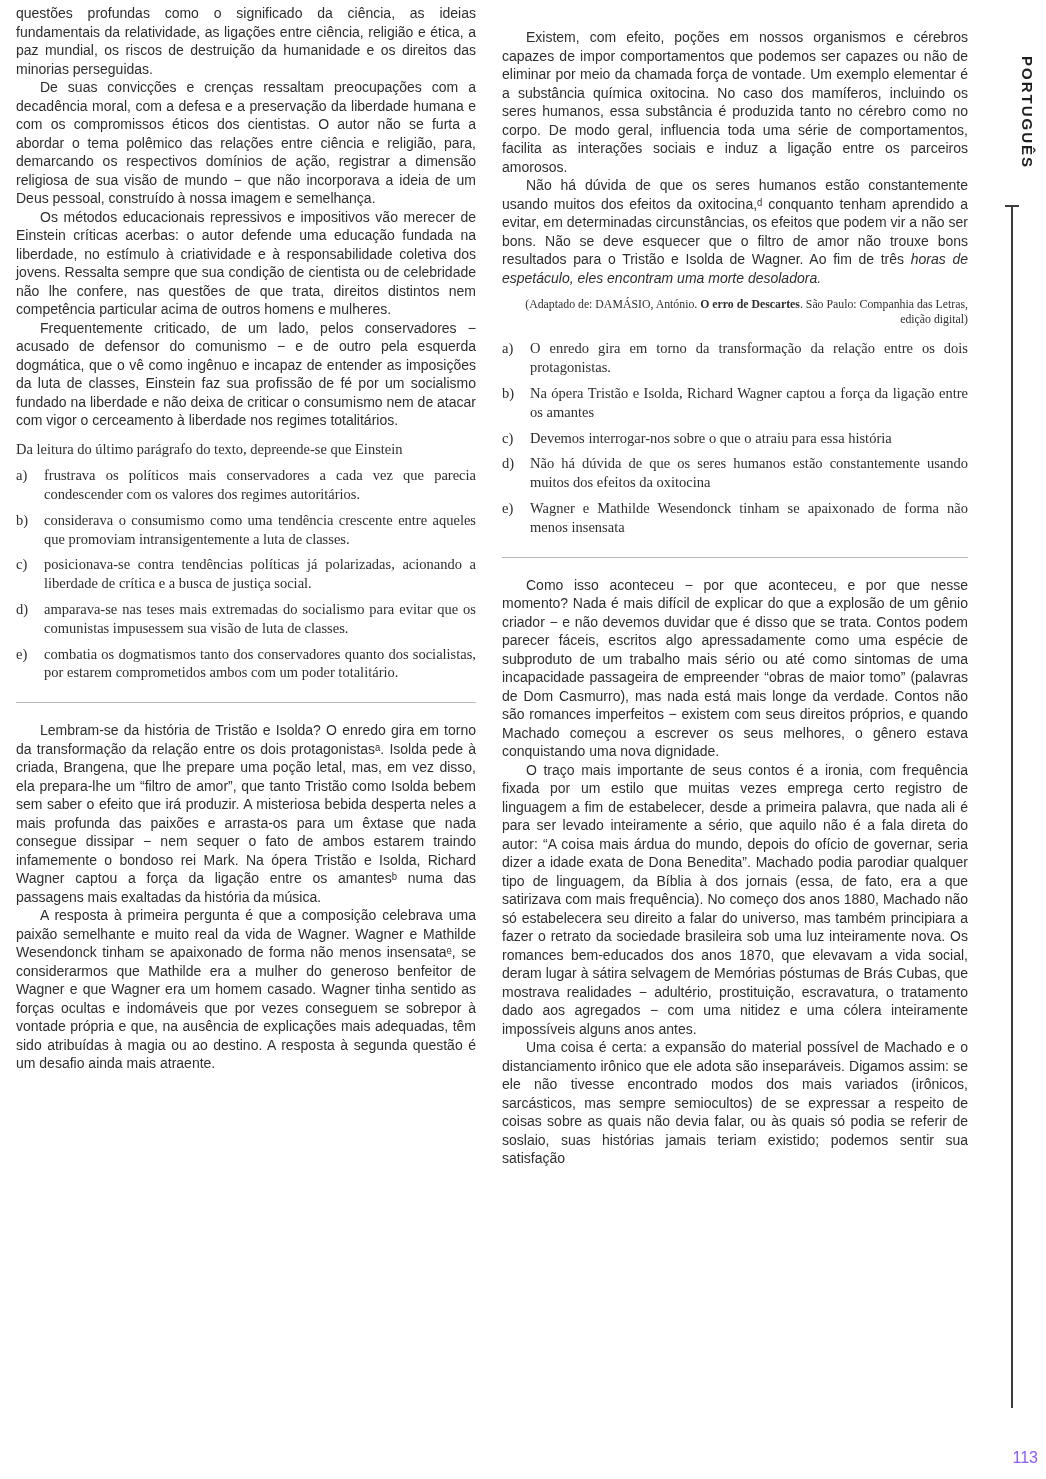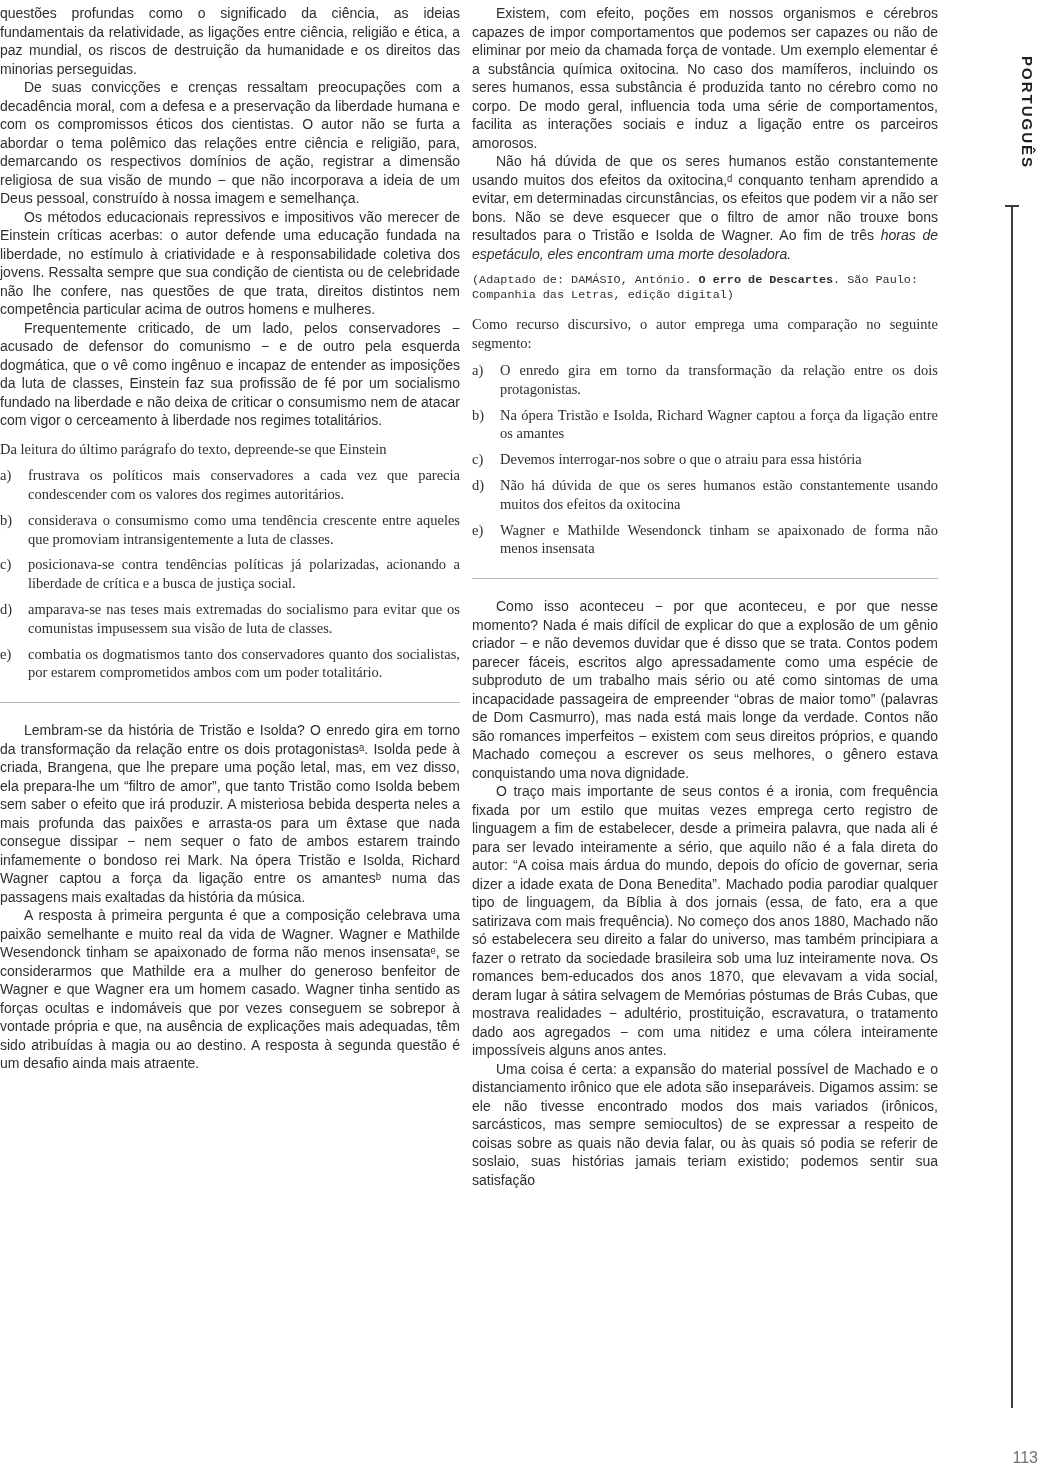--- a/index.html
+++ b/index.html
@@ -5,37 +5,38 @@
   html,body{margin:0;padding:0;background:#e8e8e8;}
   .page{
     position:relative;
     width:1046px;height:1479px;
     background:#ffffff;
     overflow:hidden;
     color:#2e2e2e;
     margin:0 auto;
   }
   .content{
-    position:absolute;left:0;top:4px;
-    display:flex;gap:12px;
+    position:absolute;left:16px;top:4px;
+    display:flex;gap:26px;
   }
   .col-left{width:460px;}
-  .col-right{width:466px;}
+  .col-right{width:466px;margin-top:24px;}
 
   .sans{
     font-family:"Liberation Sans","DejaVu Sans",sans-serif;
     font-size:14px;line-height:18.5px;
     text-align:justify;margin:0;
     hyphens:auto;
   }
   .indent{text-indent:24px;}
 
   .citation{
-    font-family:Liberation Mono, monospace;
+    font-family:Liberation Serif, serif;
     font-size:11.8px;line-height:15.2px;
+    text-align:right;
     margin:10px 0 12px 0;
   }
   .bold{font-weight:bold;}
   .italic{font-style:italic;}
 
   .serif{
     font-family:"Liberation Serif","DejaVu Serif",serif;
     font-size:14.5px;line-height:18.8px;
   }
   .stem{margin:10px 0 8px 0;text-align:justify;}
@@ -62,21 +63,21 @@
     position:absolute;right:33px;top:205px;
     width:2px;height:1203px;background:#3c3c3c;
   }
   .edge-rule-tick{
     position:absolute;top:0;left:-6px;
     width:14px;height:2px;background:#3c3c3c;
   }
   .page-number{
     position:absolute;right:8px;bottom:12px;
     font-family:"Liberation Sans","DejaVu Sans",sans-serif;
-    font-size:16px;color:#737373;
+    font-size:16px;color:#8b5cf6;
   }
 </style>
 </head>
 <body>
 
 <div class="page">
 
   <div class="content">
 
     <div class="col-left">
@@ -120,21 +121,20 @@
 
     </div>
 
     <div class="col-right">
 
       <p class="sans indent">Existem, com efeito, poções em nossos organismos e cérebros capazes de impor comportamentos que podemos ser capazes ou não de eliminar por meio da chamada força de vontade. Um exemplo elementar é a substância química oxitocina. No caso dos mamíferos, incluindo os seres humanos, essa substância é produzida tanto no cérebro como no corpo. De modo geral, influencia toda uma série de comportamentos, facilita as interações sociais e induz a ligação entre os parceiros amorosos.</p>
       <p class="sans indent"><span>Não há dúvida de que os seres humanos estão constantemente usando muitos dos efeitos da oxitocina,ᵈ conquanto tenham aprendido a evitar, em determinadas circunstâncias, os efeitos que podem vir a não ser bons. Não se deve esquecer que o filtro de amor não trouxe bons resultados para o Tristão e Isolda de Wagner. Ao fim de três </span><span class="italic">horas de espetáculo, eles encontram uma morte desoladora.</span></p>
 
       <p class="citation"><span>(Adaptado de: DAMÁSIO, António. </span><span class="bold">O erro de Descartes</span><span>. São Paulo: Companhia das Letras, edição digital)</span></p>
 
-      <p class="serif stem">Como recurso discursivo, o autor emprega uma comparação no seguinte segmento:</p>
 
       <div class="options serif">
         <div class="option">
           <span class="option-label">a)</span>
           <span class="option-text">O enredo gira em torno da transformação da relação entre os dois protagonistas.</span>
         </div>
         <div class="option">
           <span class="option-label">b)</span>
           <span class="option-text">Na ópera Tristão e Isolda, Richard Wagner captou a força da ligação entre os amantes</span>
         </div>

